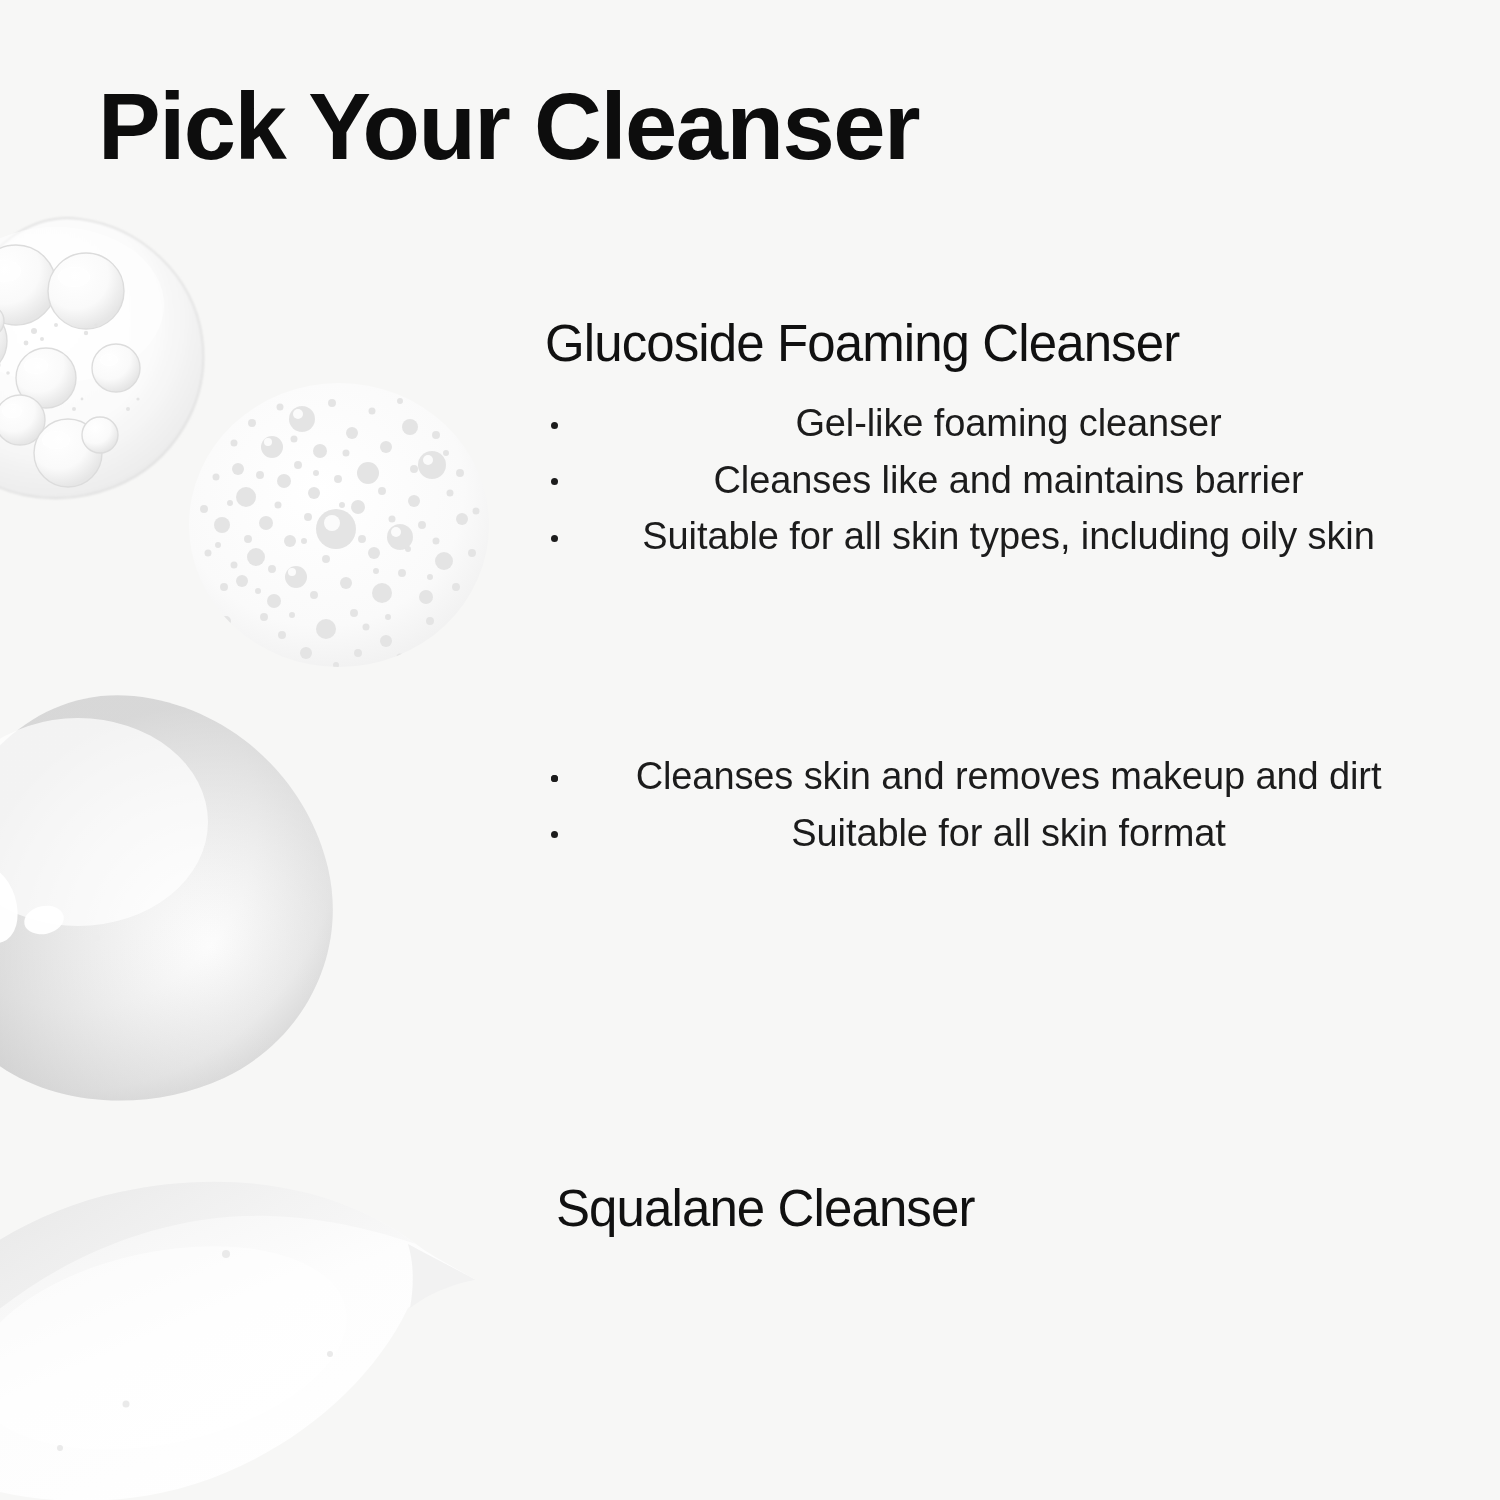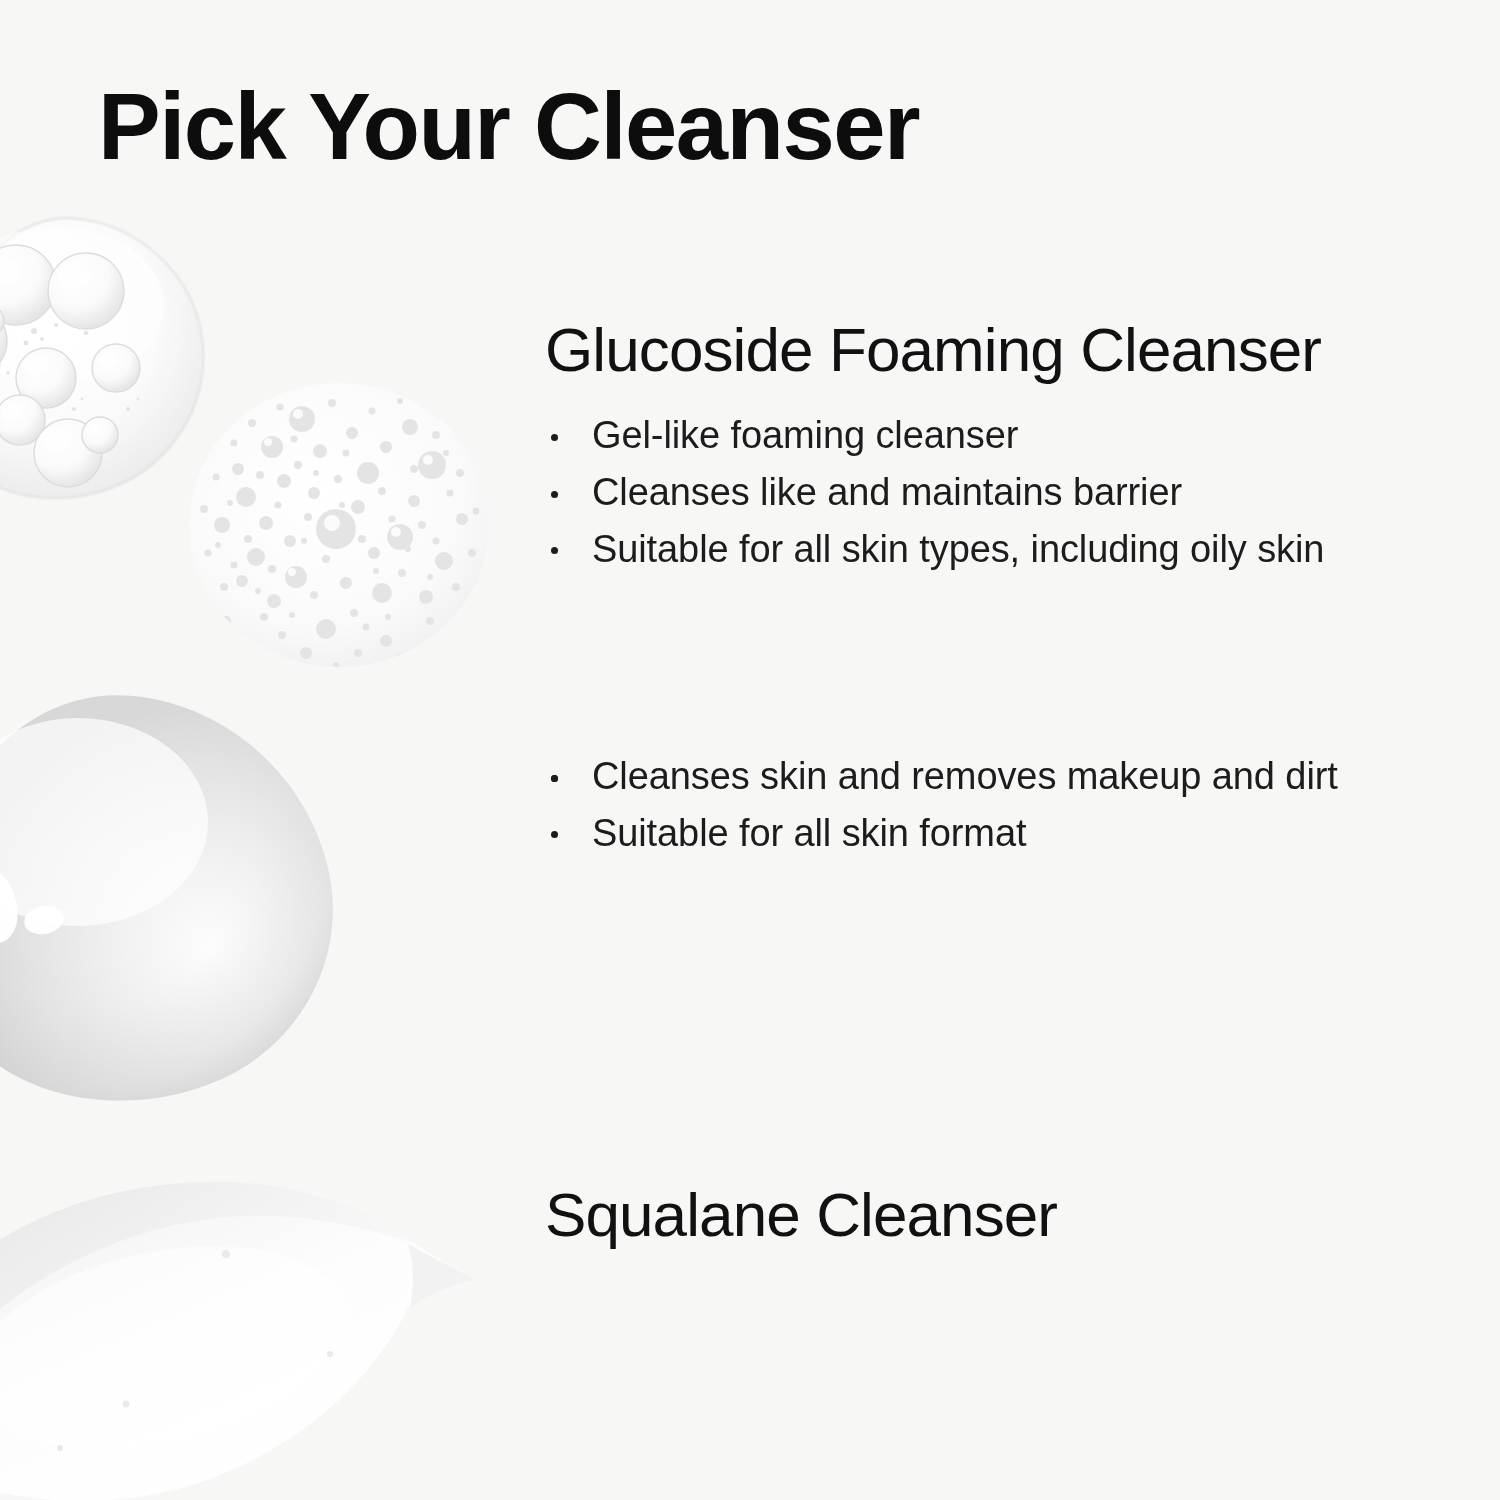--- a/index.html
+++ b/index.html
@@ -22,42 +22,43 @@
     letter-spacing:-1.5px;
     color:#0d0d0d;
     line-height:1.05;
     white-space:nowrap;
   }
 
   
   .section{position:absolute;left:545px;width:880px;}
   .section-1{top:315px;}
   .section-2{top:745px;}
-  .section-3{top:1180px;}
+  .section-3{top:1180px;margin-left:11px;}
 
   .sec-heading{
-    font-size:62px;
+    font-size:51px;
     font-weight:500;
     letter-spacing:-0.9px;
     color:#111111;
     line-height:1.12;
     margin:0 0 26px 0;
     white-space:nowrap;
   }
   .bullets{list-style:none;margin:0;padding:0;}
   .bullets li{
     position:relative;
     font-size:38px;
     font-weight:300;
     letter-spacing:-0.1px;
     color:#1c1c1c;
     line-height:1.33;
     padding-left:47px;
     margin-bottom:6px;
     white-space:nowrap;
+    text-align:center;
   }
   .bullets li .bullet-dot{
     position:absolute;
     left:6px; top:0.62em;
     width:7px;height:7px;
     border-radius:50%;
     background:#1c1c1c;
   }
 
   

